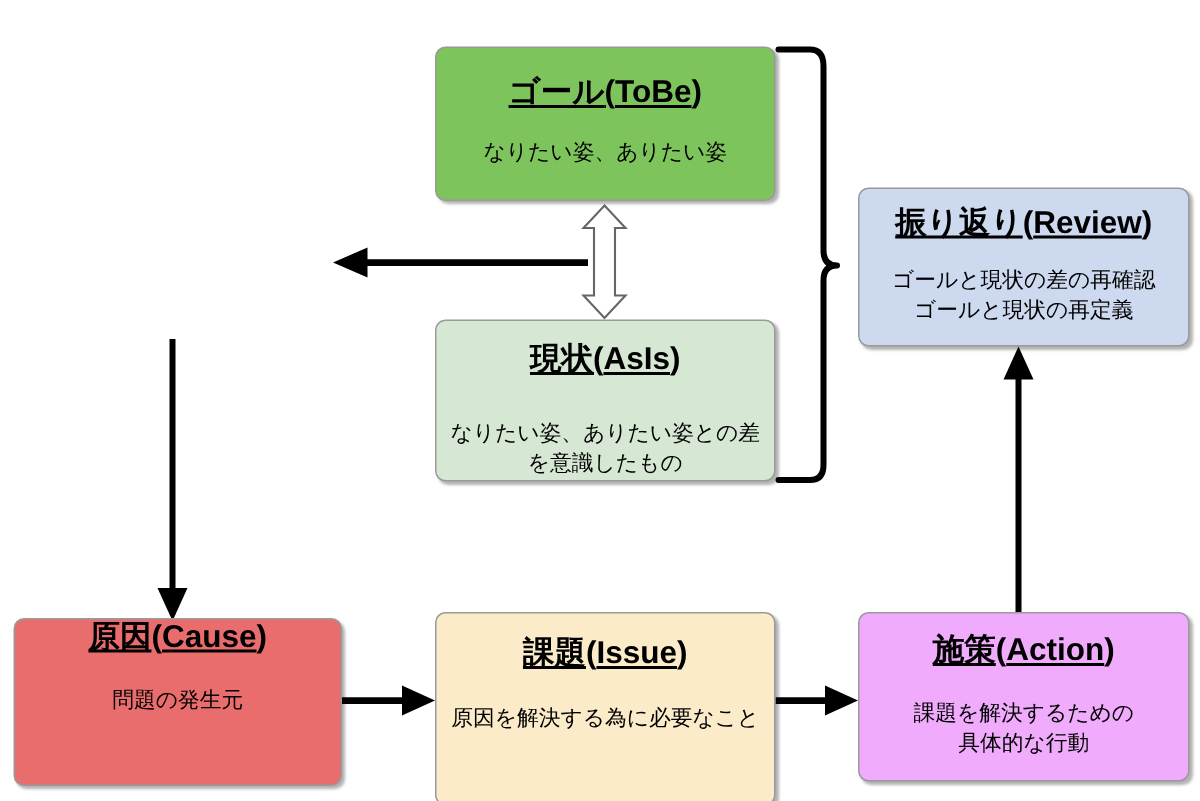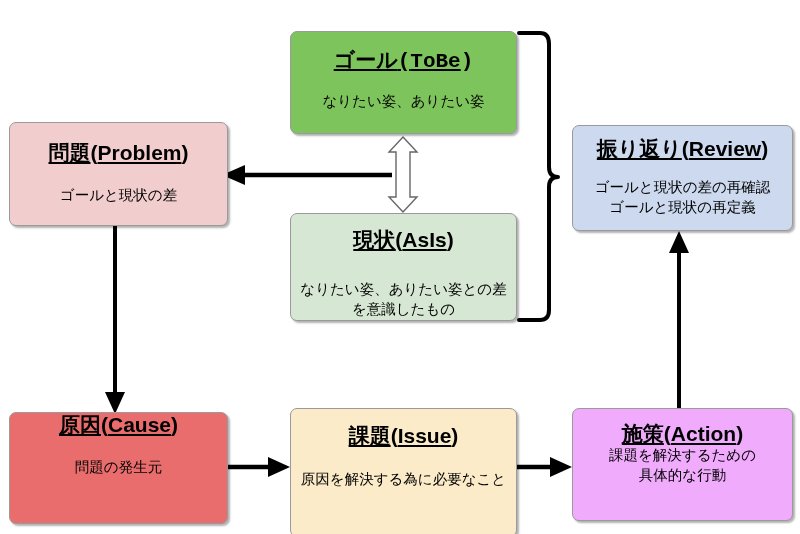--- a/index.html
+++ b/index.html
@@ -64,21 +64,21 @@
   #node-cause     { left: 9px;   top: 412px; width: 219px; height: 112px; }
   #node-cause .title { }
   #node-cause .desc  { margin-top: 22px; }
 
   #node-issue     { left: 290px; top: 408px; width: 227px; height: 129px; }
   #node-issue .title { margin-top: 15px; }
   #node-issue .desc  { margin-top: 23px; }
 
   #node-action    { left: 572px; top: 408px; width: 221px; height: 113px; }
   #node-action .title { margin-top: 13px; }
-  #node-action .desc  { margin-top: 1px; }
+  #node-action .desc  { margin-top: 23px; font-family: Liberation Mono, monospace; }
 
   
   #connectors {
     position: absolute;
     left: 0; top: 0;
     width: 800px; height: 534px;
     pointer-events: none;
   }
 </style>
 </head>
@@ -123,41 +123,35 @@
                Q 549 33 549 44
                L 549 167
                Q 549 177 558 177
                Q 549 177 549 187
                L 549 310
                Q 549 320 540 320
                L 519 320" fill="none" stroke="#000000" stroke-width="4" stroke-linecap="round" stroke-linejoin="round"></path>
     </g>
   </svg>
 
-  <div class="node" id="node-goal" style="background:#7ec45c;font-family:Liberation Mono, monospace;">
+  <div class="node" id="node-goal" style="background:#7ec45c;">
     <div class="title">
       <u>ゴール</u><u>(</u><u>ToBe</u>)
     </div>
     <div class="desc">なりたい姿、ありたい姿</div>
   </div>
 
   <div class="node" id="node-asis" style="background:#d6e8d3;">
     <div class="title">
       <u>現状</u><u>(</u><u>AsIs</u>)
     </div>
     <div class="desc">なりたい姿、ありたい姿との差
 を意識したもの</div>
   </div>
 
-  <div class="node" id="node-problem" style="background:#f2cdcd;">
-    <div class="title">
-      <u>問題</u>(<u>Problem</u>)
-    </div>
-    <div class="desc">ゴールと現状の差</div>
-  </div>
 
   <div class="node" id="node-review" style="background:#ccd9ee;">
     <div class="title">
       <u>振り返り</u>(<u>Review</u>)
     </div>
     <div class="desc">ゴールと現状の差の再確認
 ゴールと現状の再定義</div>
   </div>
 
   <div class="node" id="node-cause" style="background:#ea6d6d;">

